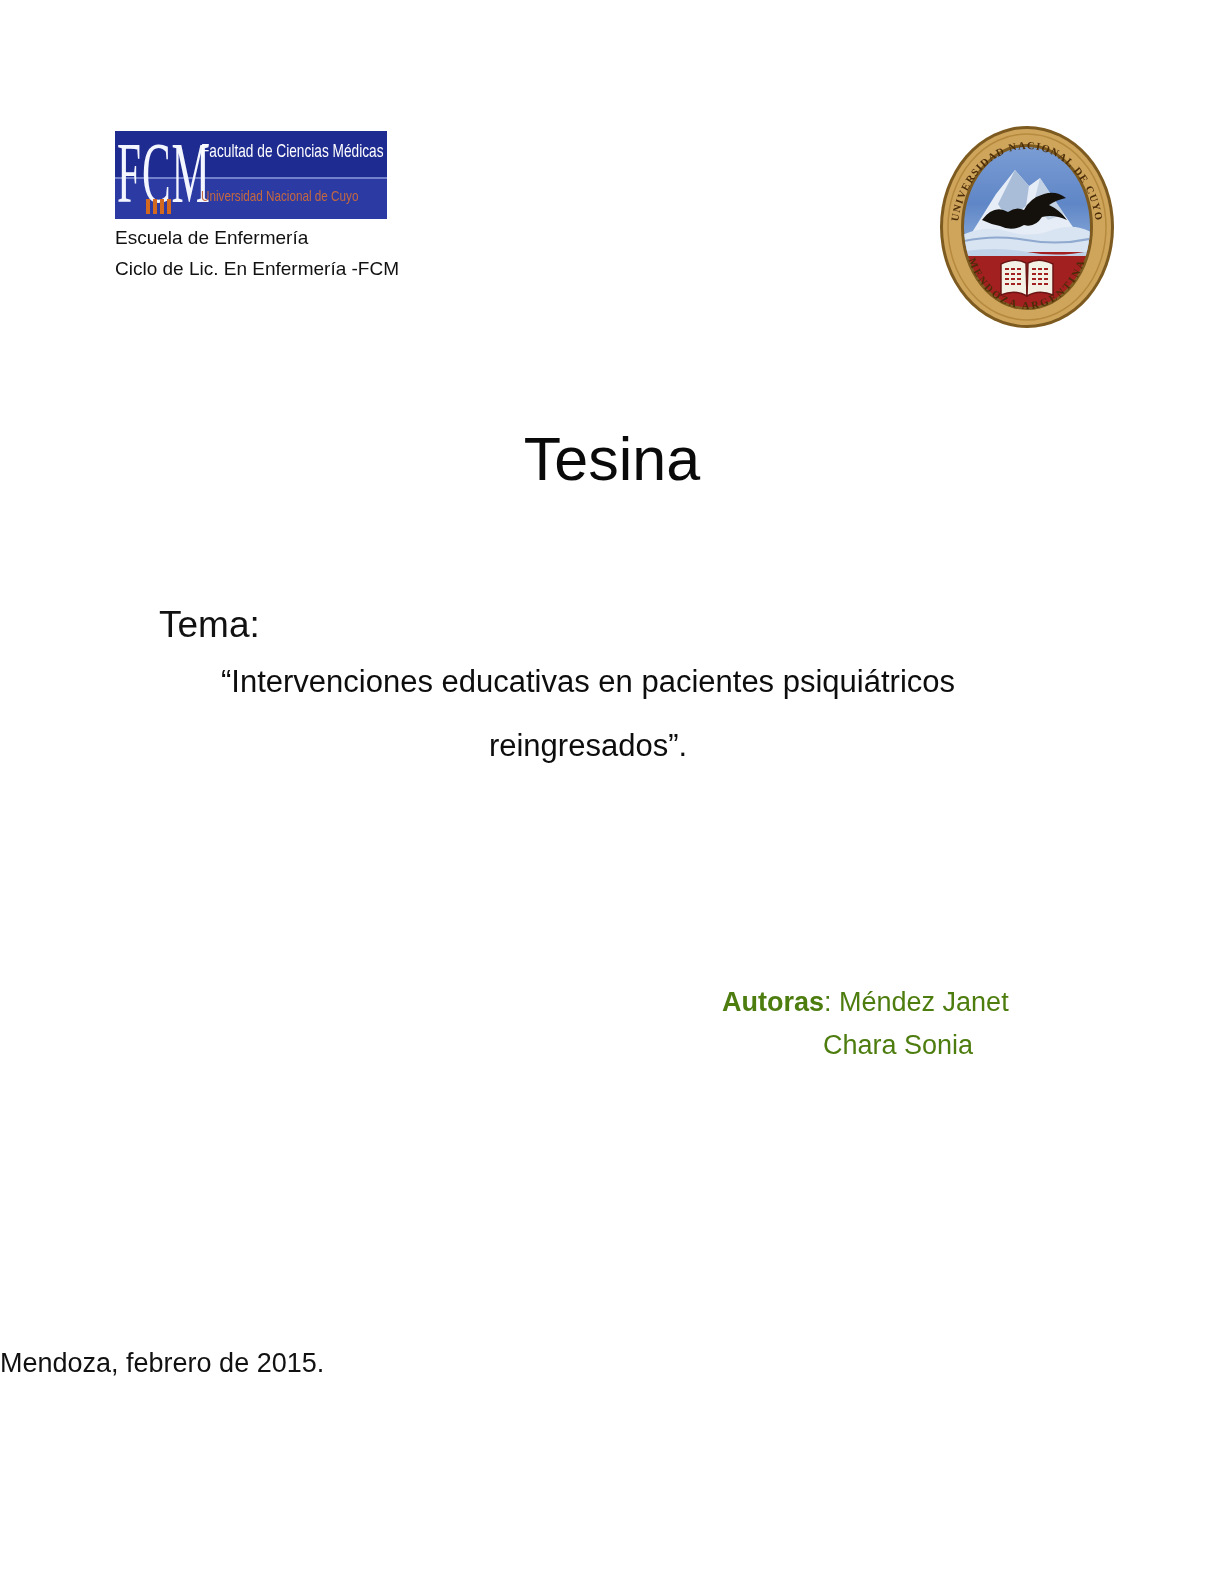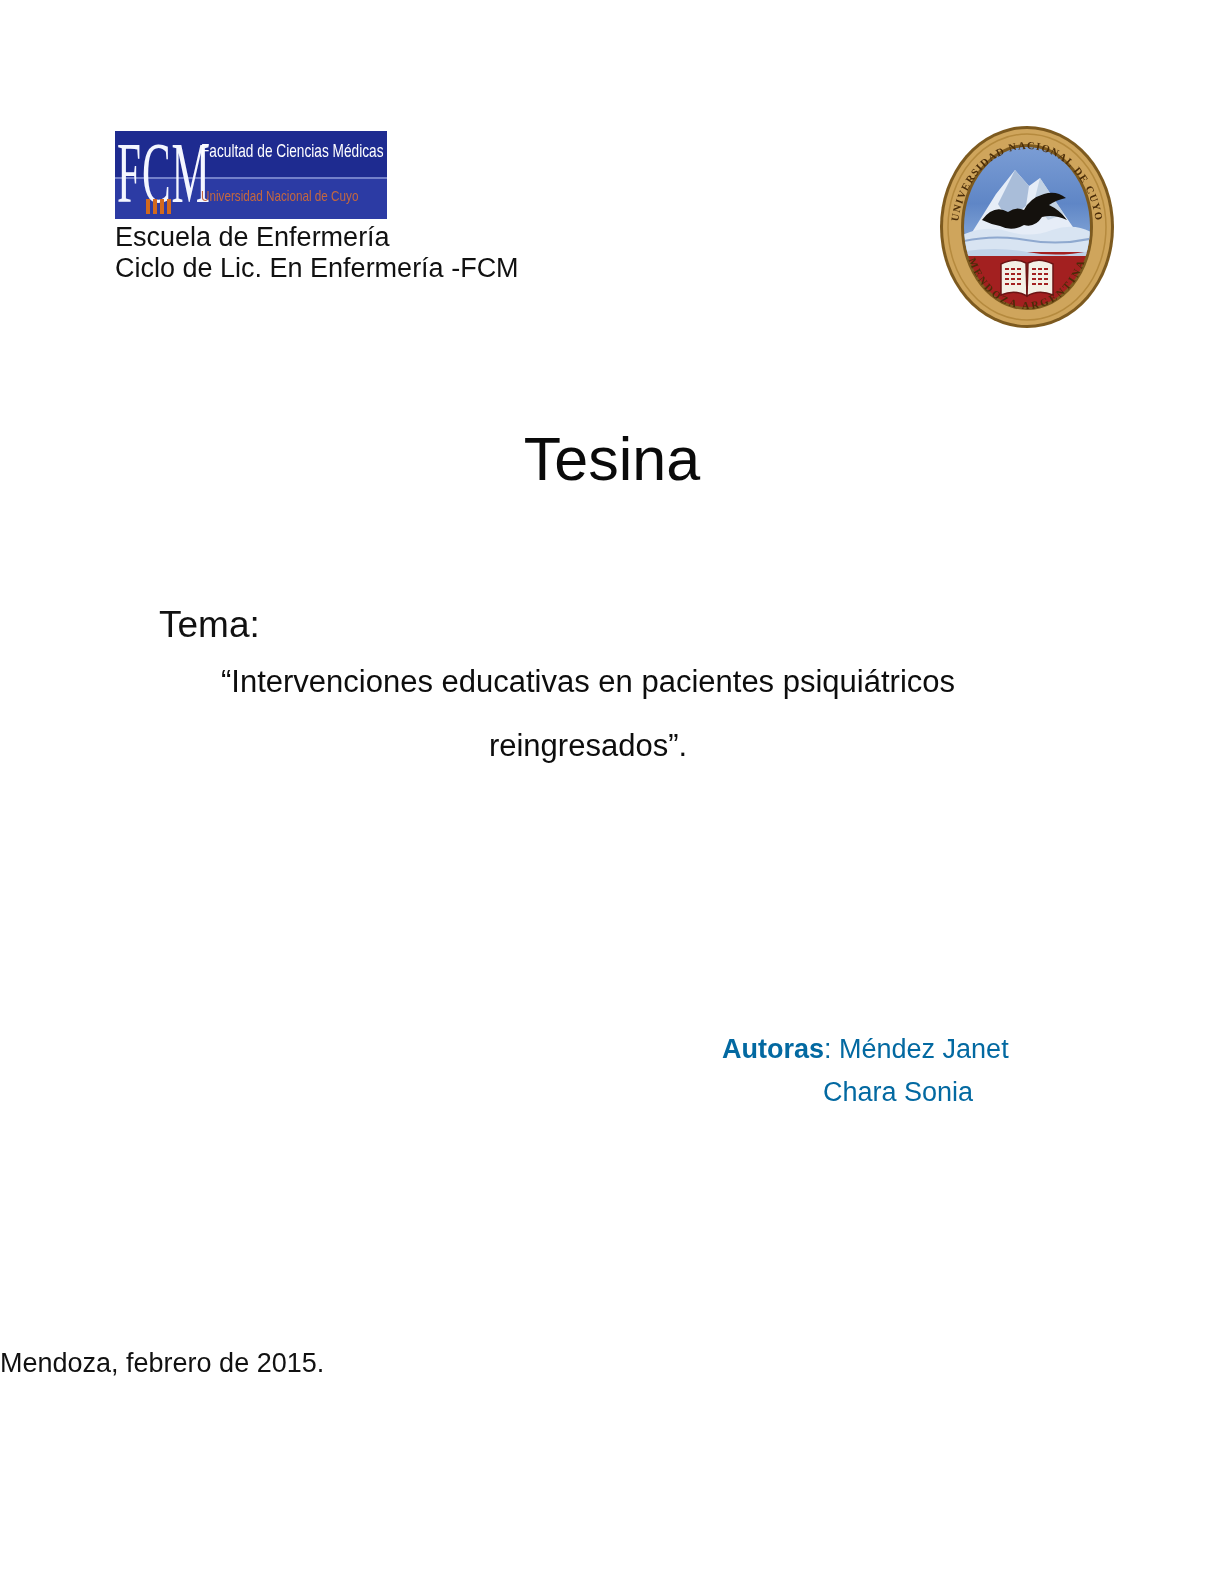--- a/index.html
+++ b/index.html
@@ -36,42 +36,42 @@
     transform:scaleX(.72);transform-origin:0 0;
   }
   .fcm-university{
     position:absolute;left:86px;top:56px;
     font-size:15px;color:#c4683f;white-space:nowrap;
     transform:scaleX(.78);transform-origin:0 0;
   }
   
   .school{
     position:absolute;left:115px;top:222px;
-    font-size:27px;line-height:31px;color:#111;
+    font-size:19px;line-height:31px;color:#111;
   }
   
   .seal{position:absolute;left:936px;top:124px;width:182px;height:207px;}
   
   .title{
     position:absolute;left:0;top:424px;width:100%;
     text-align:center;font-size:61px;font-weight:400;color:#0a0a0a;
   }
   
   .topic-label{
     position:absolute;left:159px;top:604px;font-size:37px;color:#111;
   }
   .quote{
     position:absolute;left:0;top:650px;width:100%;
     margin-left:-24px;
     text-align:center;font-size:31px;line-height:64px;color:#0d0d0d;
   }
   
   .authors{
-    position:absolute;left:722px;top:1028px;
-    font-size:27px;line-height:43px;color:#0369a1;
+    position:absolute;left:722px;top:981px;
+    font-size:27px;line-height:43px;color:#4d7c0f;
   }
   .authors .b{font-weight:700;}
   .authors .indent{padding-left:101px;}
   
   .place-date{
     position:absolute;left:0;top:1348px;width:100%;
     text-align:left;font-size:27px;color:#111;
   }
 </style>
 </head>

